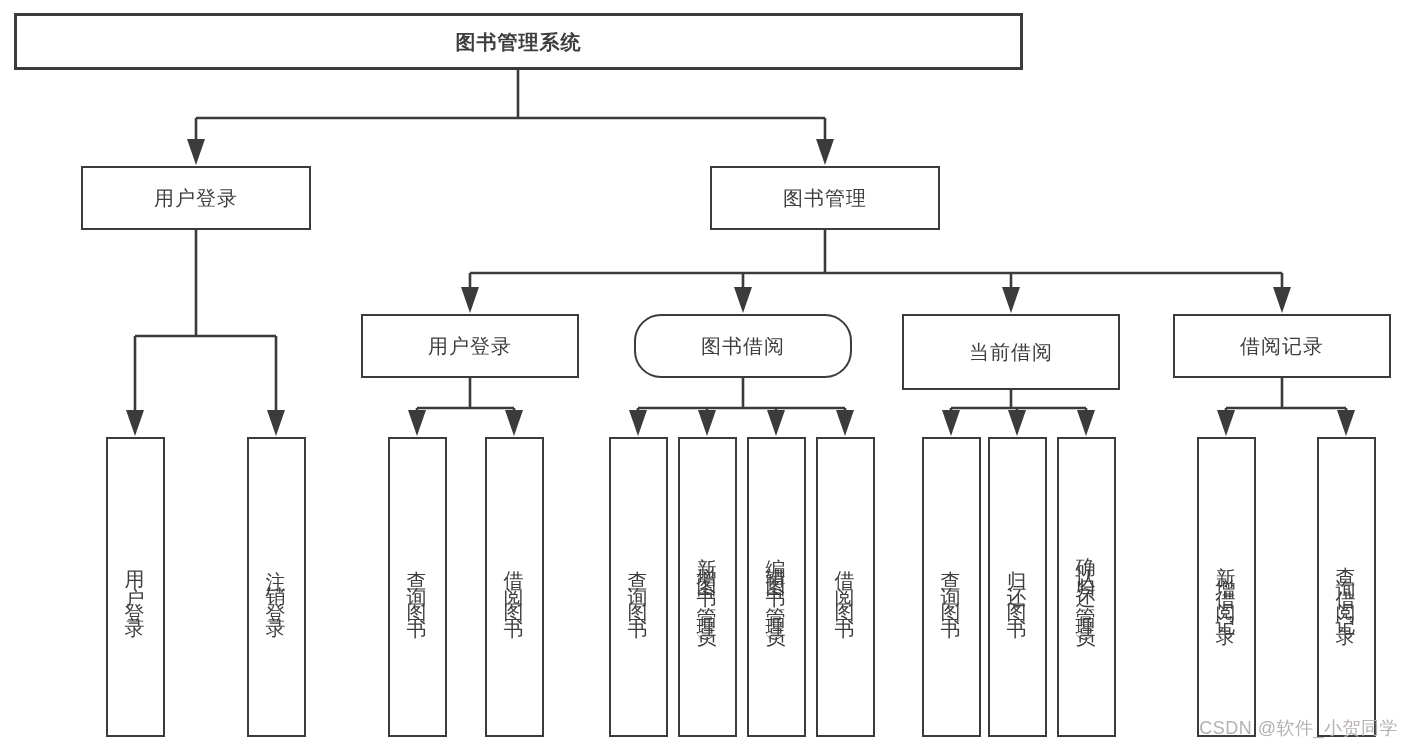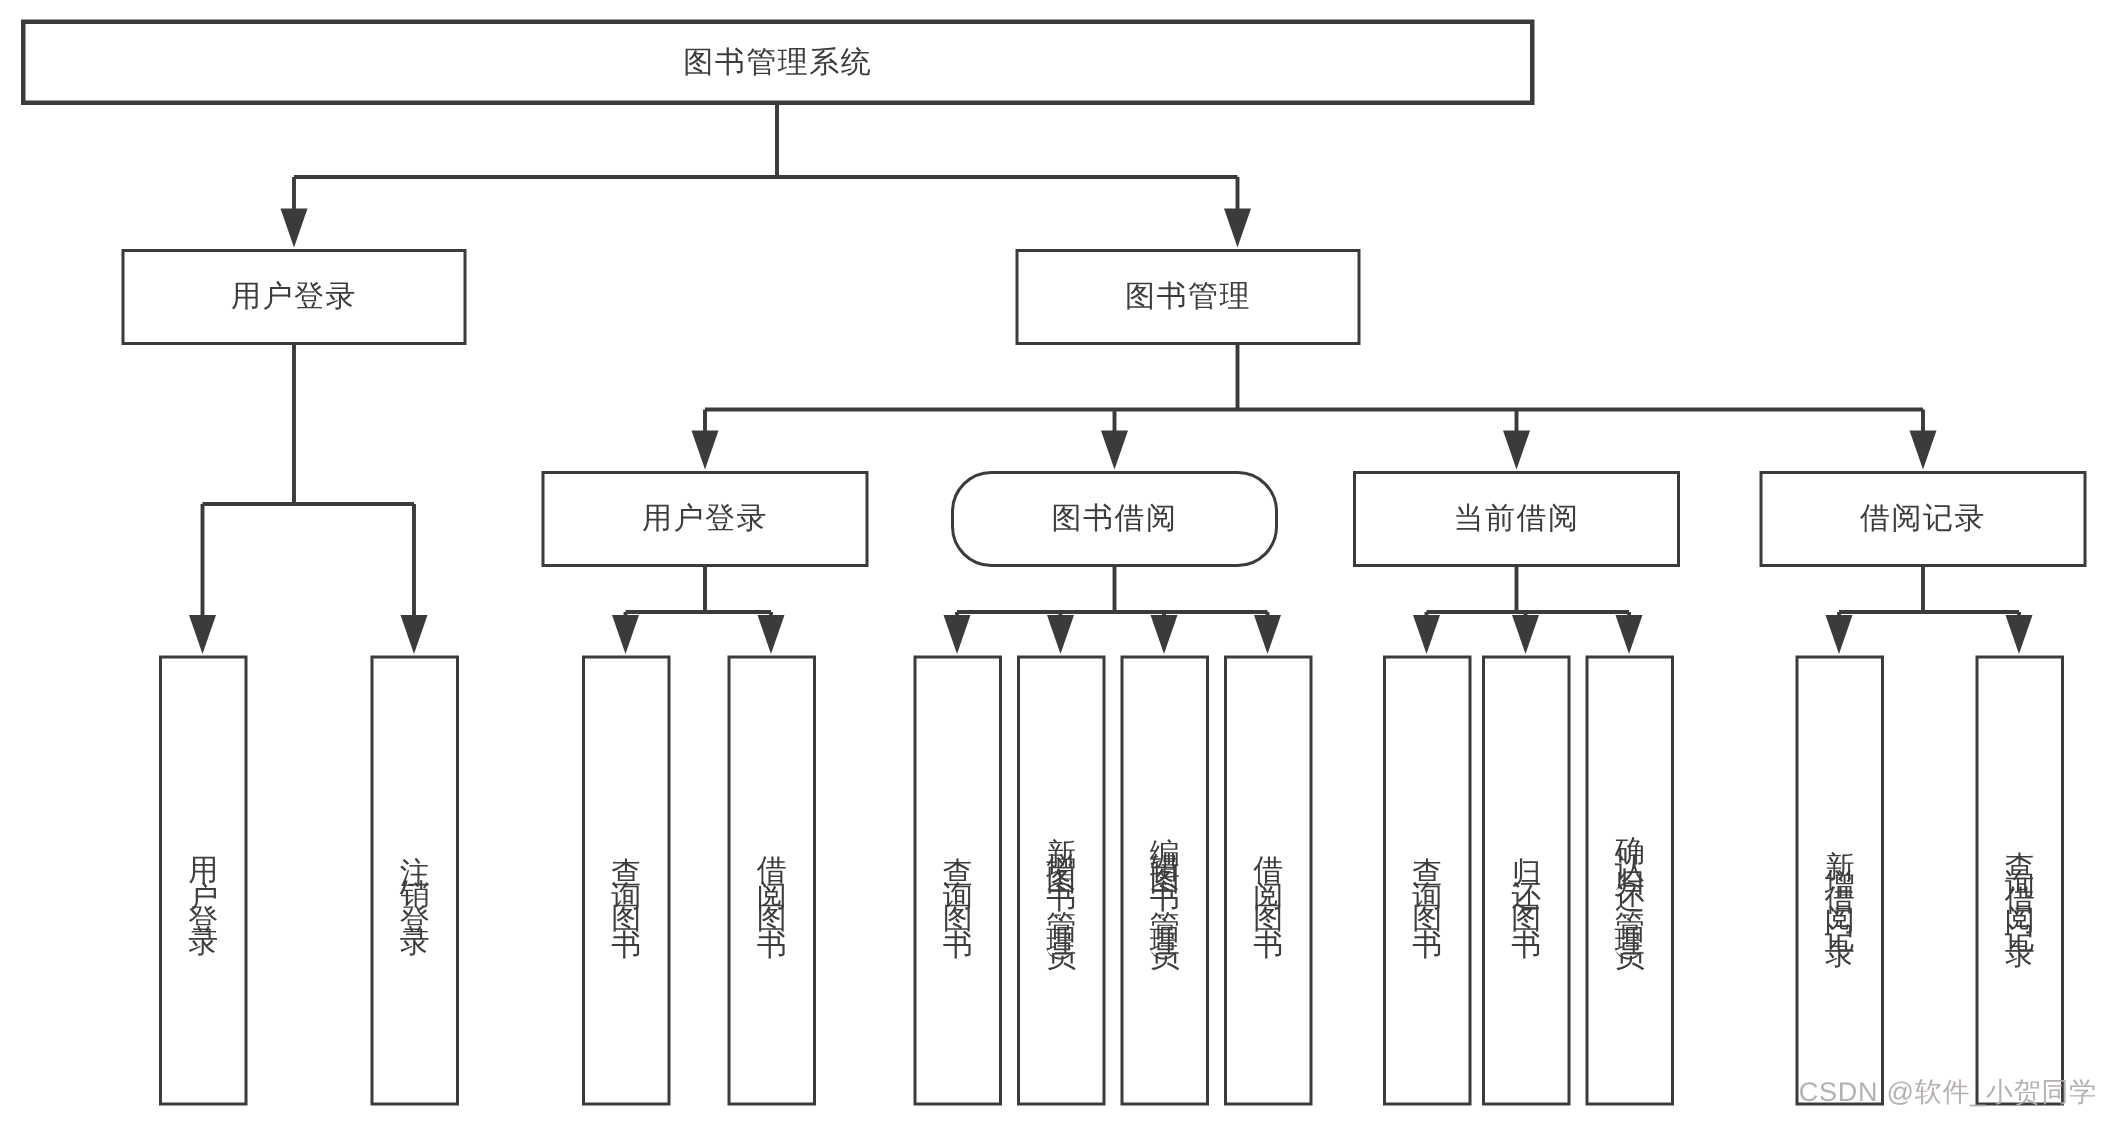--- a/index.html
+++ b/index.html
@@ -28,20 +28,21 @@
     box-sizing: border-box;
     background: #ffffff;
     border: 2.5px solid #3b3b3b;
     display: flex;
     align-items: center;
     justify-content: center;
     z-index: 2;
   }
   .node.root {
     border-width: 3px;
+    font-weight: bold;
   }
   .node .lbl {
     font-size: 20px;
     color: #3d3d3d;
     letter-spacing: 1px;
     white-space: nowrap;
     line-height: 1;
   }
   
   .node.v .lbl {
@@ -106,31 +107,31 @@
     <use href="#ah" transform="translate(1346,410)"></use>
   </svg>
 
   <div class="node root" style="left:14px; top:13px; width:1009px; height:57px;">
     <span class="lbl">图书管理系统</span>
   </div>
 
   <div class="node" style="left:81px; top:166px; width:230px; height:64px;">
     <span class="lbl">用户登录</span>
   </div>
-  <div class="node" style="left:677px; top:166px; width:230px; height:64px;">
+  <div class="node" style="left:710px; top:166px; width:230px; height:64px;">
     <span class="lbl">图书管理</span>
   </div>
 
   <div class="node" style="left:361px; top:314px; width:218px; height:64px;">
     <span class="lbl">用户登录</span>
   </div>
   <div class="node" style="left:634px; top:314px; width:218px; height:64px;border-radius:27px;">
     <span class="lbl">图书借阅</span>
   </div>
-  <div class="node" style="left:902px; top:314px; width:218px; height:64px;">
+  <div class="node" style="left:902px; top:314px; width:218px; height:76px;">
     <span class="lbl">当前借阅</span>
   </div>
   <div class="node" style="left:1173px; top:314px; width:218px; height:64px;">
     <span class="lbl">借阅记录</span>
   </div>
 
   <div class="node v" style="left:105.5px; top:437px; width:59px; height:300px;">
     <span class="lbl ls4">用户登录</span>
   </div>
   <div class="node v" style="left:246.5px; top:437px; width:59px; height:300px;">

